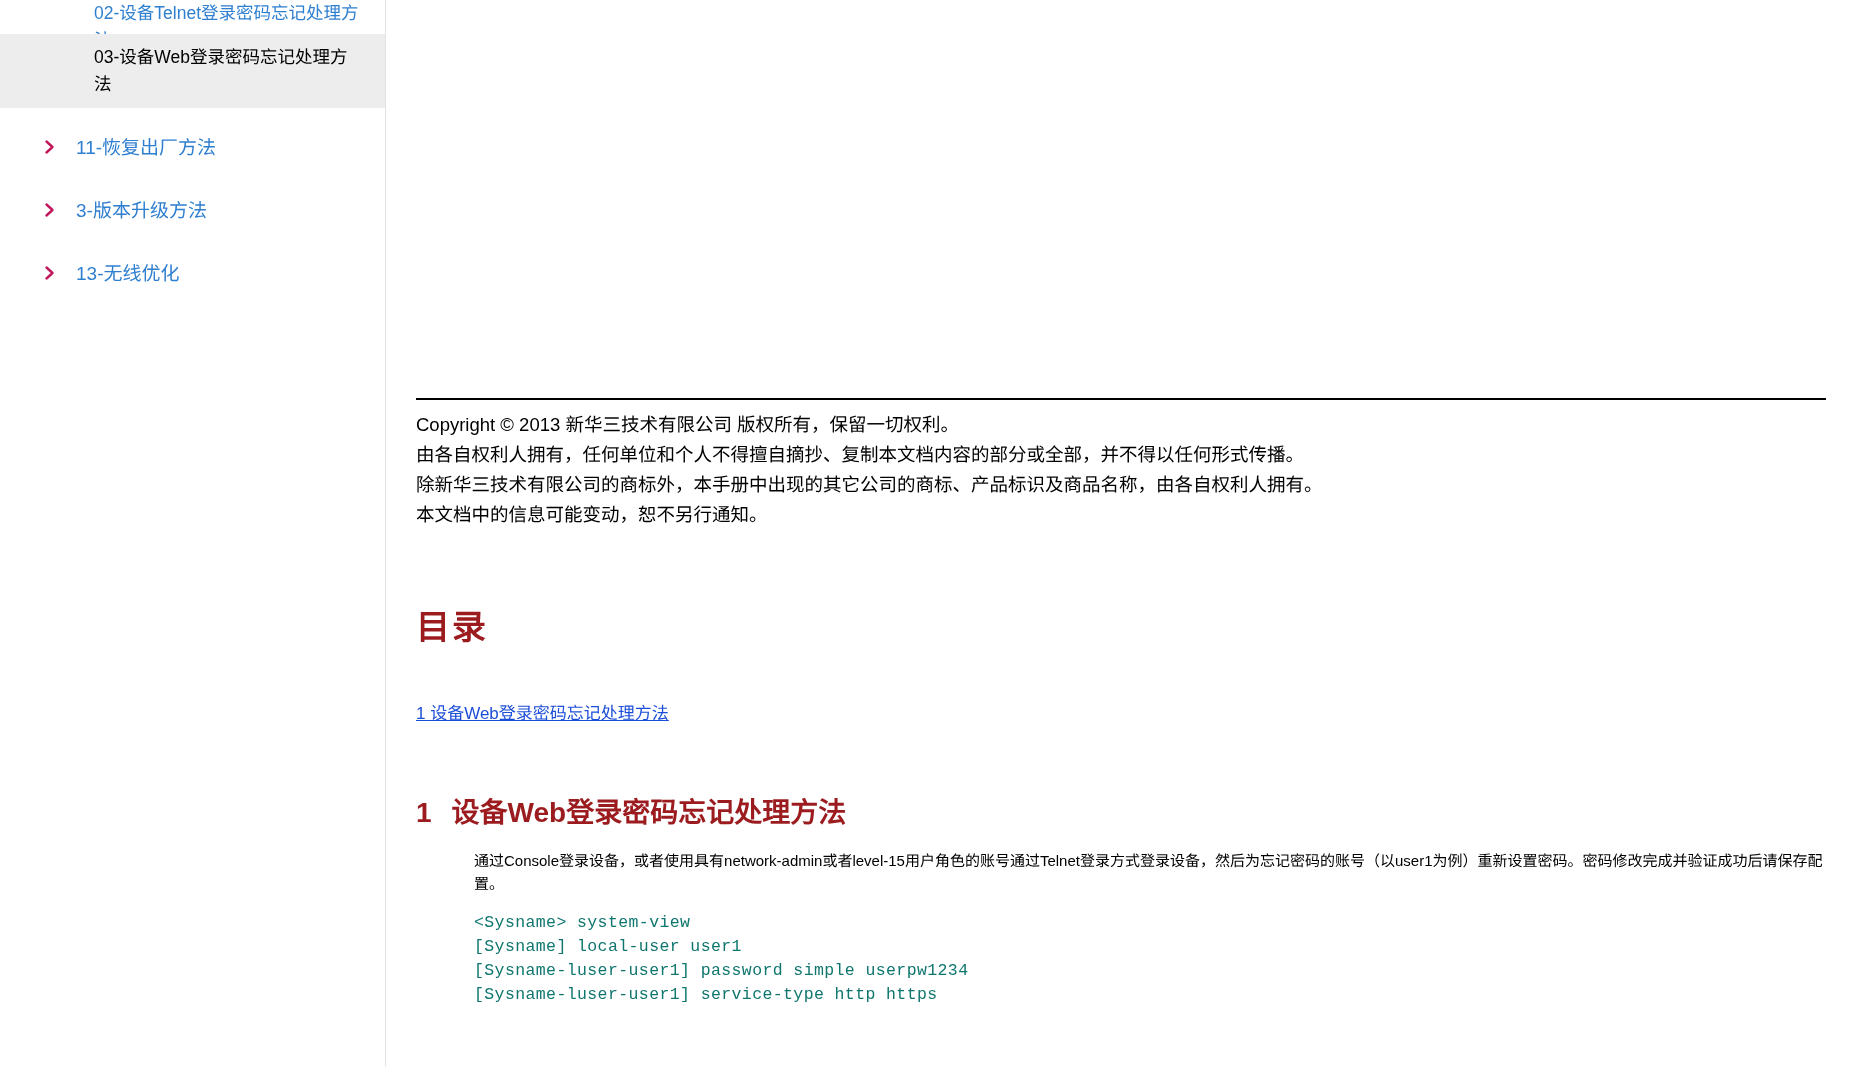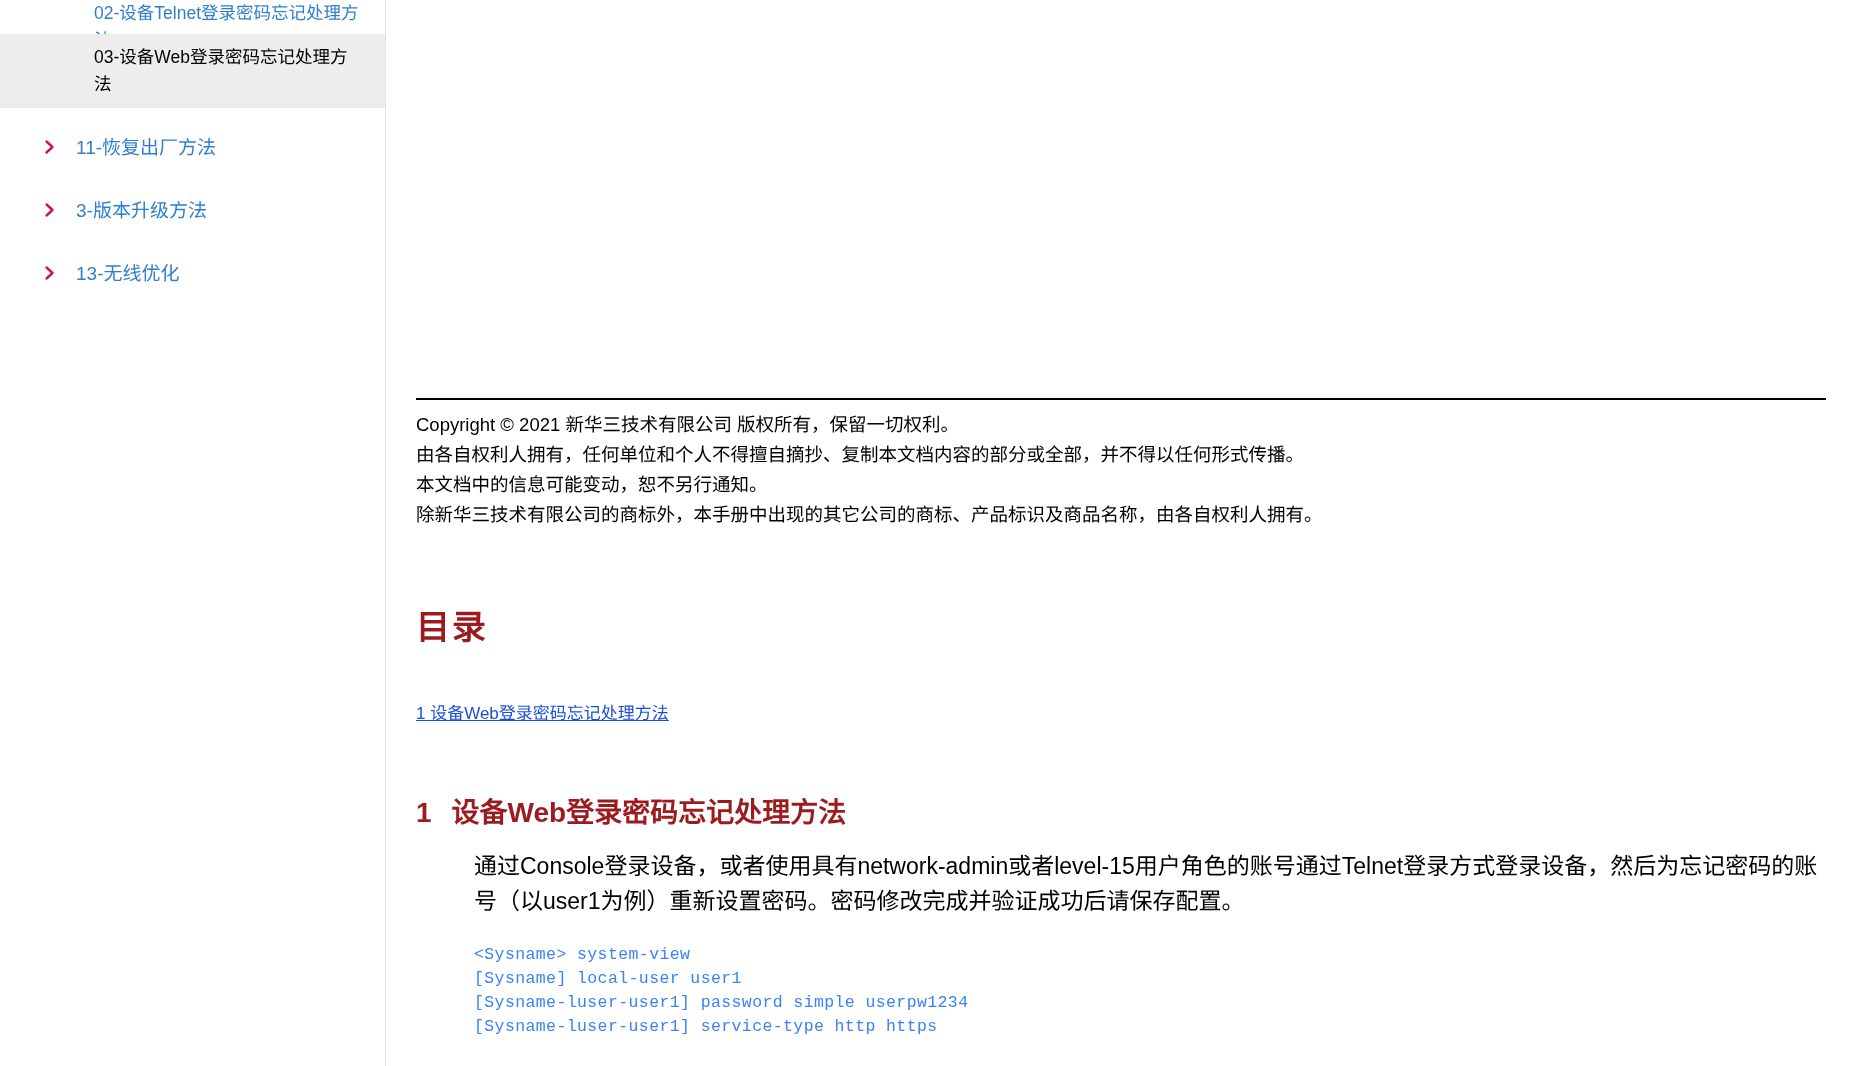--- a/index.html
+++ b/index.html
@@ -149,32 +149,32 @@
     font-weight: 700;
     font-size: 28px;
     display: flex;
     align-items: baseline;
   }
   .sec-num { margin-right: 20px; }
 
   .body-para {
     margin-top: 14px;
     margin-left: 58px;
-    font-size: 23px;
+    font-size: 15px;
     color: #000000;
     line-height: 1.55;
     width: 1355px;
   }
 
   .cli {
     margin-left: 58px;
     margin-top: 16px;
     font-family: "Liberation Mono", "DejaVu Sans Mono", monospace;
     font-size: 16.5px;
-    color: #3b82f6;
+    color: #0f766e;
     line-height: 1.45;
     letter-spacing: 0.4px;
   }
   .cli div { white-space: pre; }
 </style>
 </head>
 <body>
 
 <div class="page">
 
@@ -218,24 +218,24 @@
 
     </ul>
   </nav>
 
   <main class="content">
     <div class="content-inner">
 
       <hr class="hr-top">
 
       <div class="copyright">
-        <div>Copyright © 2021 新华三技术有限公司 版权所有，保留一切权利。</div>
+        <div>Copyright © 2013 新华三技术有限公司 版权所有，保留一切权利。</div>
         <div>由各自权利人拥有，任何单位和个人不得擅自摘抄、复制本文档内容的部分或全部，并不得以任何形式传播。</div>
+        <div>除新华三技术有限公司的商标外，本手册中出现的其它公司的商标、产品标识及商品名称，由各自权利人拥有。</div>
         <div>本文档中的信息可能变动，恕不另行通知。</div>
-        <div>除新华三技术有限公司的商标外，本手册中出现的其它公司的商标、产品标识及商品名称，由各自权利人拥有。</div>
       </div>
 
       <div class="toc-title">目录</div>
 
       <a class="toc-link" href="#">1 设备Web登录密码忘记处理方法</a>
 
       <h1 class="sec-heading">
         <span class="sec-num">1</span>
         <span>设备Web登录密码忘记处理方法</span>
       </h1>

